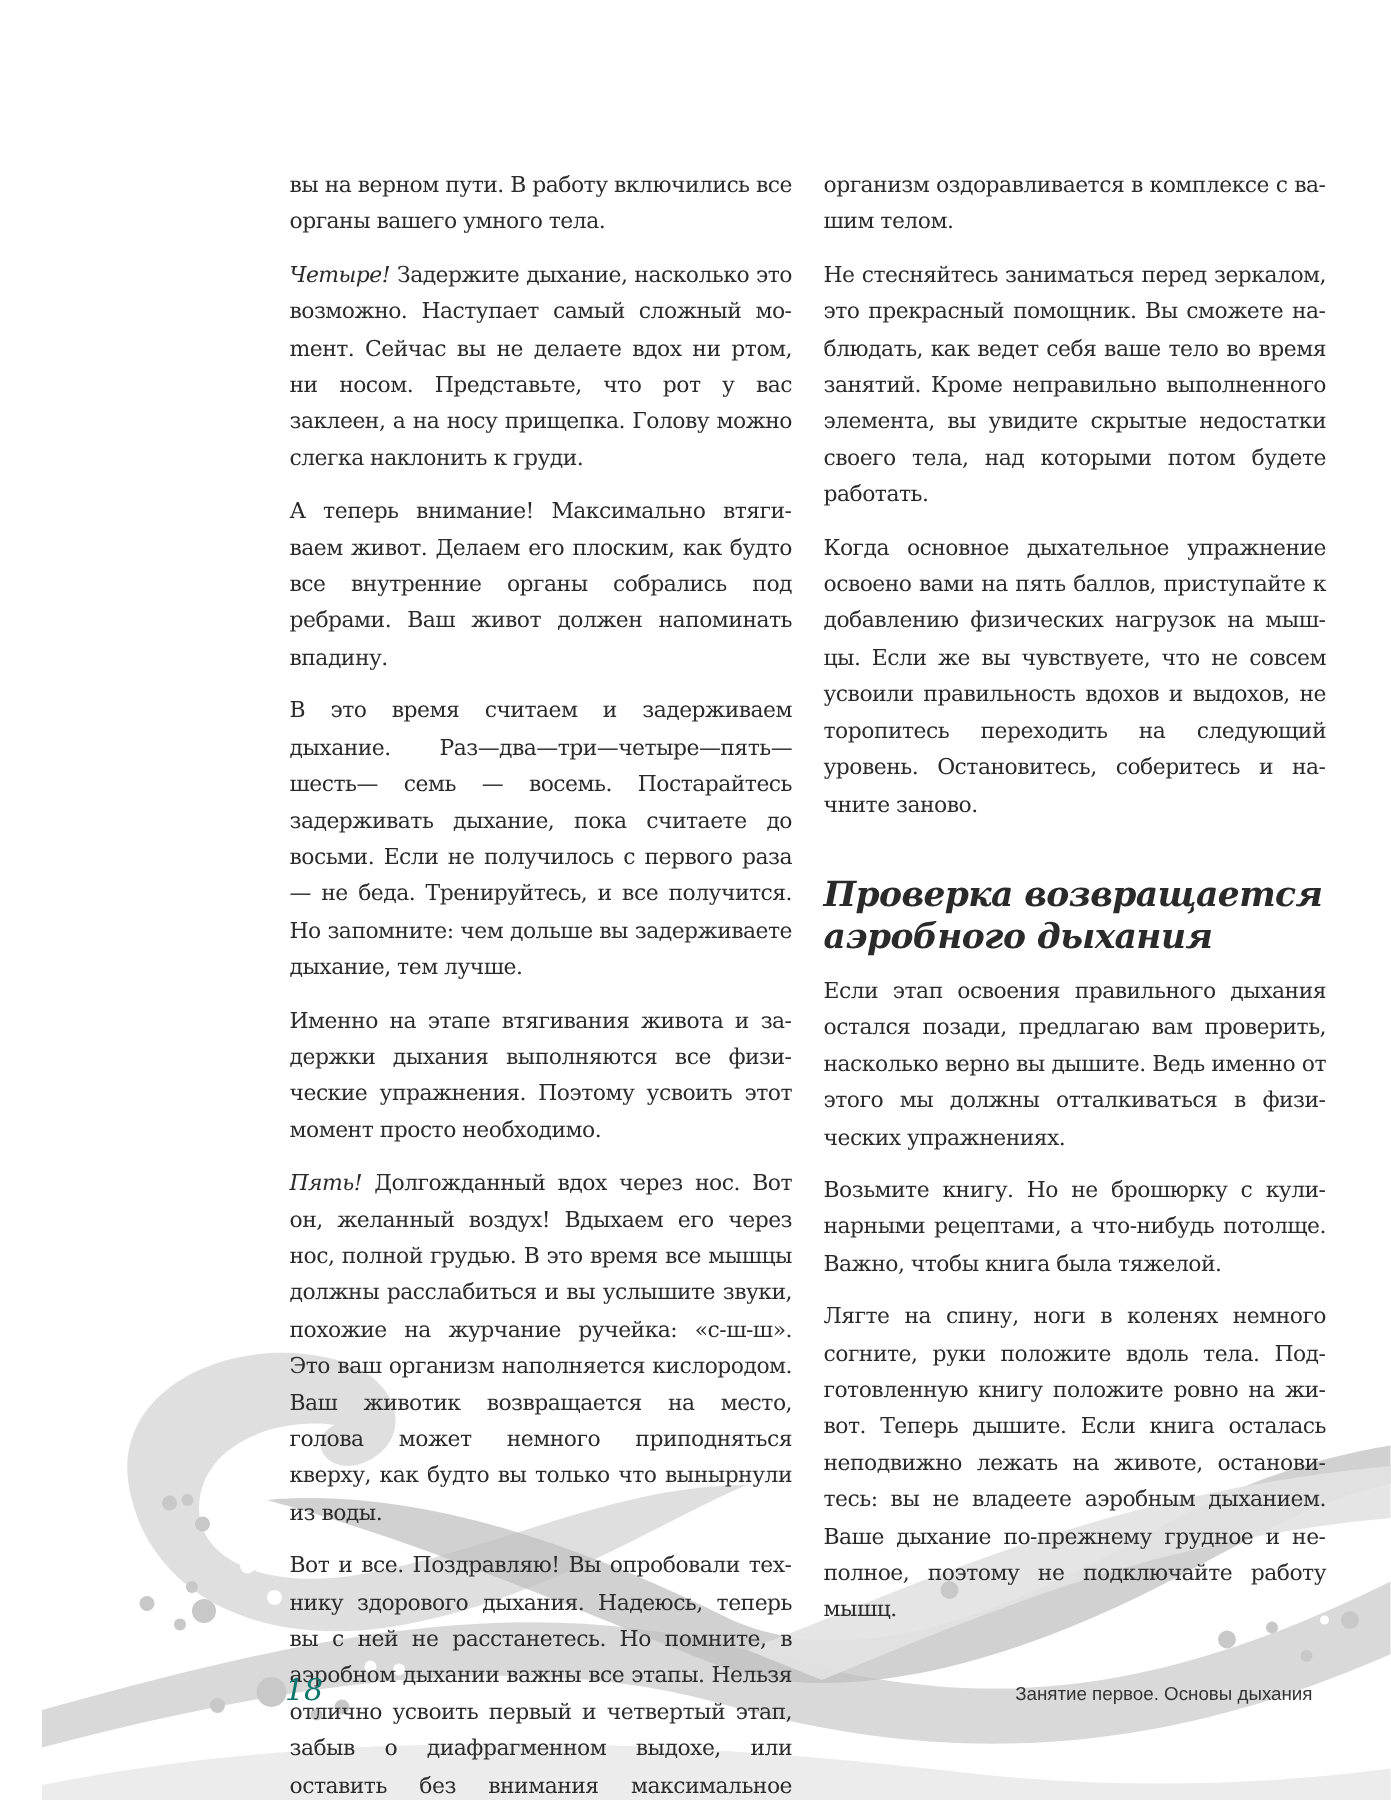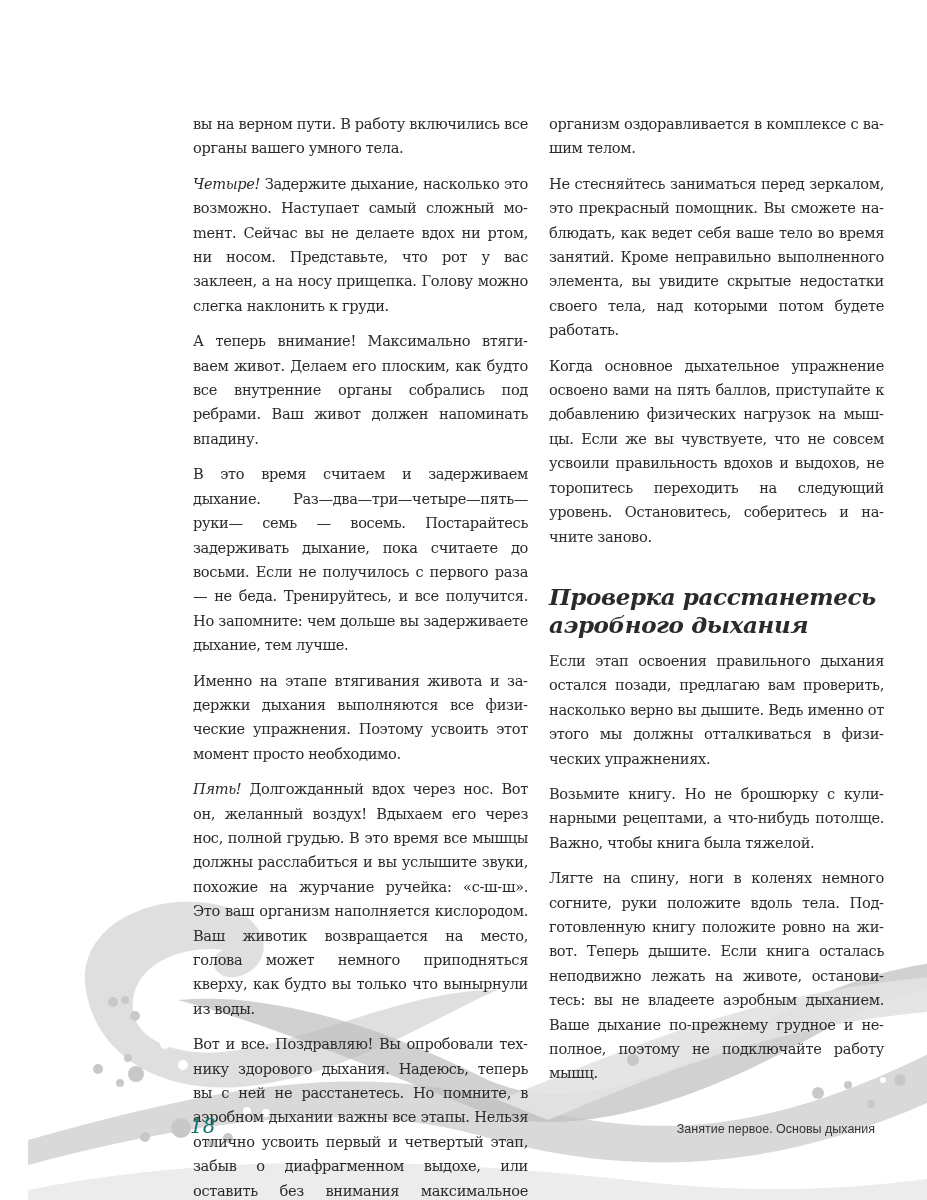--- a/index.html
+++ b/index.html
@@ -74,32 +74,32 @@
         <circle cx="855" cy="1080" r="3" fill="#fff"></circle>
       <circle cx="872" cy="1080" r="6"></circle>
         <circle cx="605" cy="1060" r="6"></circle>
     </g>
   </svg>
 
   <div class="col col-left">
     <p><span>вы на верном пути. В работу включились все органы вашего умного тела.</span></p>
     <p><em>Четыре!</em><span> Задержите дыхание, насколько это возможно. Наступает самый сложный мо­mент. Сейчас вы не делаете вдох ни ртом, ни носом. Представьте, что рот у вас заклеен, а на носу прищепка. Голову можно слегка наклонить к груди.</span></p>
     <p><span>А теперь внимание! Максимально втяги­ваем живот. Делаем его плоским, как буд­то все внутренние органы собрались под ребрами. Ваш живот должен напоминать впадину.</span></p>
-    <p><span>В это время считаем и задерживаем дыхание. Раз—два—три—четыре—пять—руки— семь — восемь. Постарайтесь задерживать дыхание, пока считаете до восьми. Если не получилось с первого раза — не беда. Тре­нируйтесь, и все получится. Но запомните: чем дольше вы задерживаете дыхание, тем лучше.</span></p>
+    <p><span>В это время считаем и задерживаем дыхание. Раз—два—три—четыре—пять—шесть— семь — восемь. Постарайтесь задерживать дыхание, пока считаете до восьми. Если не получилось с первого раза — не беда. Тре­нируйтесь, и все получится. Но запомните: чем дольше вы задерживаете дыхание, тем лучше.</span></p>
     <p><span>Именно на этапе втягивания живота и за­держки дыхания выполняются все физи­ческие упражнения. Поэтому усвоить этот момент просто необходимо.</span></p>
     <p><em>Пять!</em><span> Долгожданный вдох через нос. Вот он, желанный воздух! Вдыхаем его через нос, полной грудью. В это время все мыш­цы должны расслабиться и вы услыши­те звуки, похожие на журчание ручейка: «с-ш-ш». Это ваш организм наполняется кислородом. Ваш животик возвращается на место, голова может немного припод­няться кверху, как будто вы только что вынырнули из воды.</span></p>
     <p><span>Вот и все. Поздравляю! Вы опробовали тех­нику здорового дыхания. Надеюсь, теперь вы с ней не расстанетесь. Но помните, в аэроб­ном дыхании важны все этапы. Нельзя отлич­но усвоить первый и четвертый этап, забыв о диафрагменном выдохе, или оставить без внимания максимальное втягивание живота. Это неправильный подход. И если вы хоти­те достигнуть видимых результатов, будьте упорными в тренировках. Тем более что ваш</span></p>
   </div>
 
   <div class="col col-right">
     <p><span>организм оздоравливается в комплексе с ва­шим телом.</span></p>
     <p><span>Не стесняйтесь заниматься перед зеркалом, это прекрасный помощник. Вы сможете на­блюдать, как ведет себя ваше тело во время занятий. Кроме неправильно выполненного элемента, вы увидите скрытые недостатки своего тела, над которыми потом будете работать.</span></p>
     <p><span>Когда основное дыхательное упражнение освоено вами на пять баллов, приступайте к добавлению физических нагрузок на мыш­цы. Если же вы чувствуете, что не совсем усвоили правильность вдохов и выдохов, не торопитесь переходить на следующий уровень. Остановитесь, соберитесь и на­чните заново.</span></p>
     <h2 class="section-title">
-      <span>Проверка расстанетесь</span><br>
+      <span>Проверка возвращается</span><br>
       <span>аэробного дыхания</span>
     </h2>
     <p><span>Если этап освоения правильного дыхания остался позади, предлагаю вам проверить, насколько верно вы дышите. Ведь именно от этого мы должны отталкиваться в физи­ческих упражнениях.</span></p>
     <p><span>Возьмите книгу. Но не брошюрку с кули­нарными рецептами, а что-нибудь потолще. Важно, чтобы книга была тяжелой.</span></p>
     <p><span>Лягте на спину, ноги в коленях немного согните, руки положите вдоль тела. Под­готовленную книгу положите ровно на жи­вот. Теперь дышите. Если книга осталась неподвижно лежать на животе, останови­тесь: вы не владеете аэробным дыханием. Ваше дыхание по-прежнему грудное и не­полное, поэтому не подключайте работу мышц.</span></p>
   </div>
 
   <div class="page-number">18</div>
   <div class="running-footer">Занятие первое. Основы дыхания</div>
 </div>

